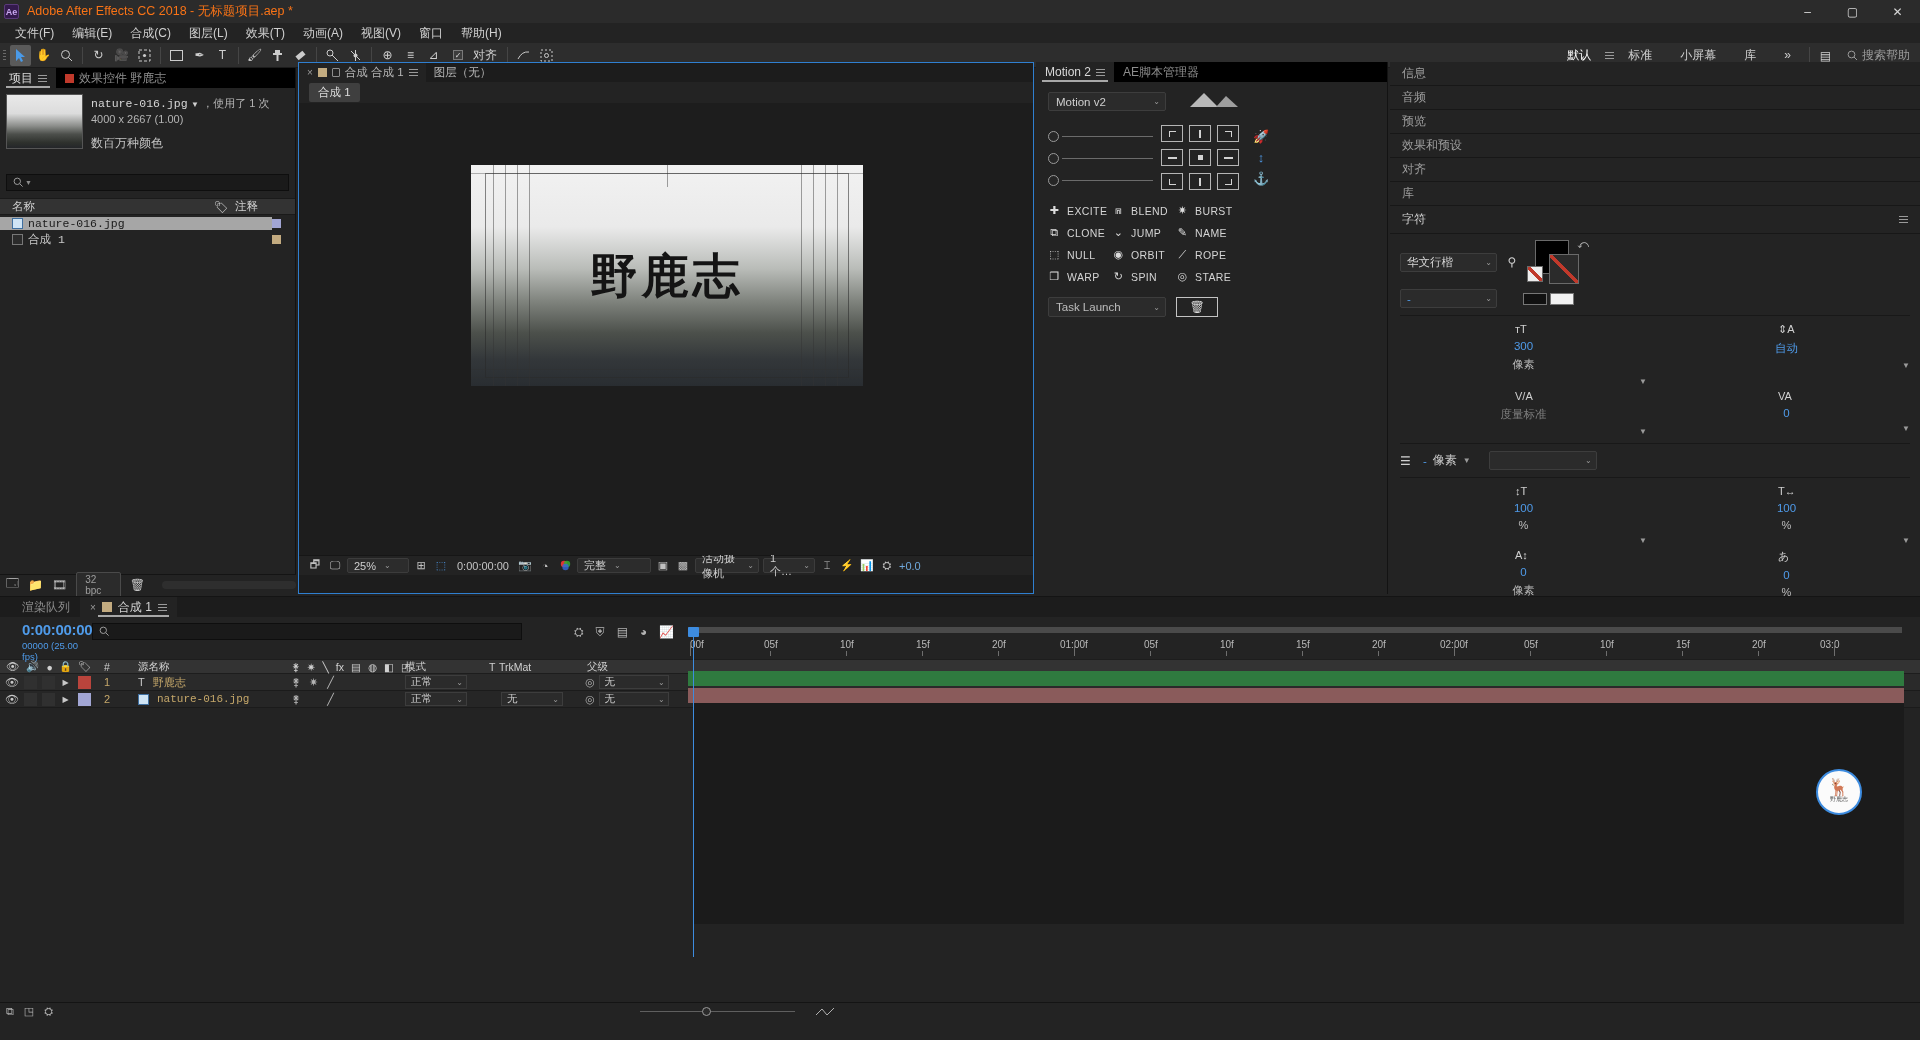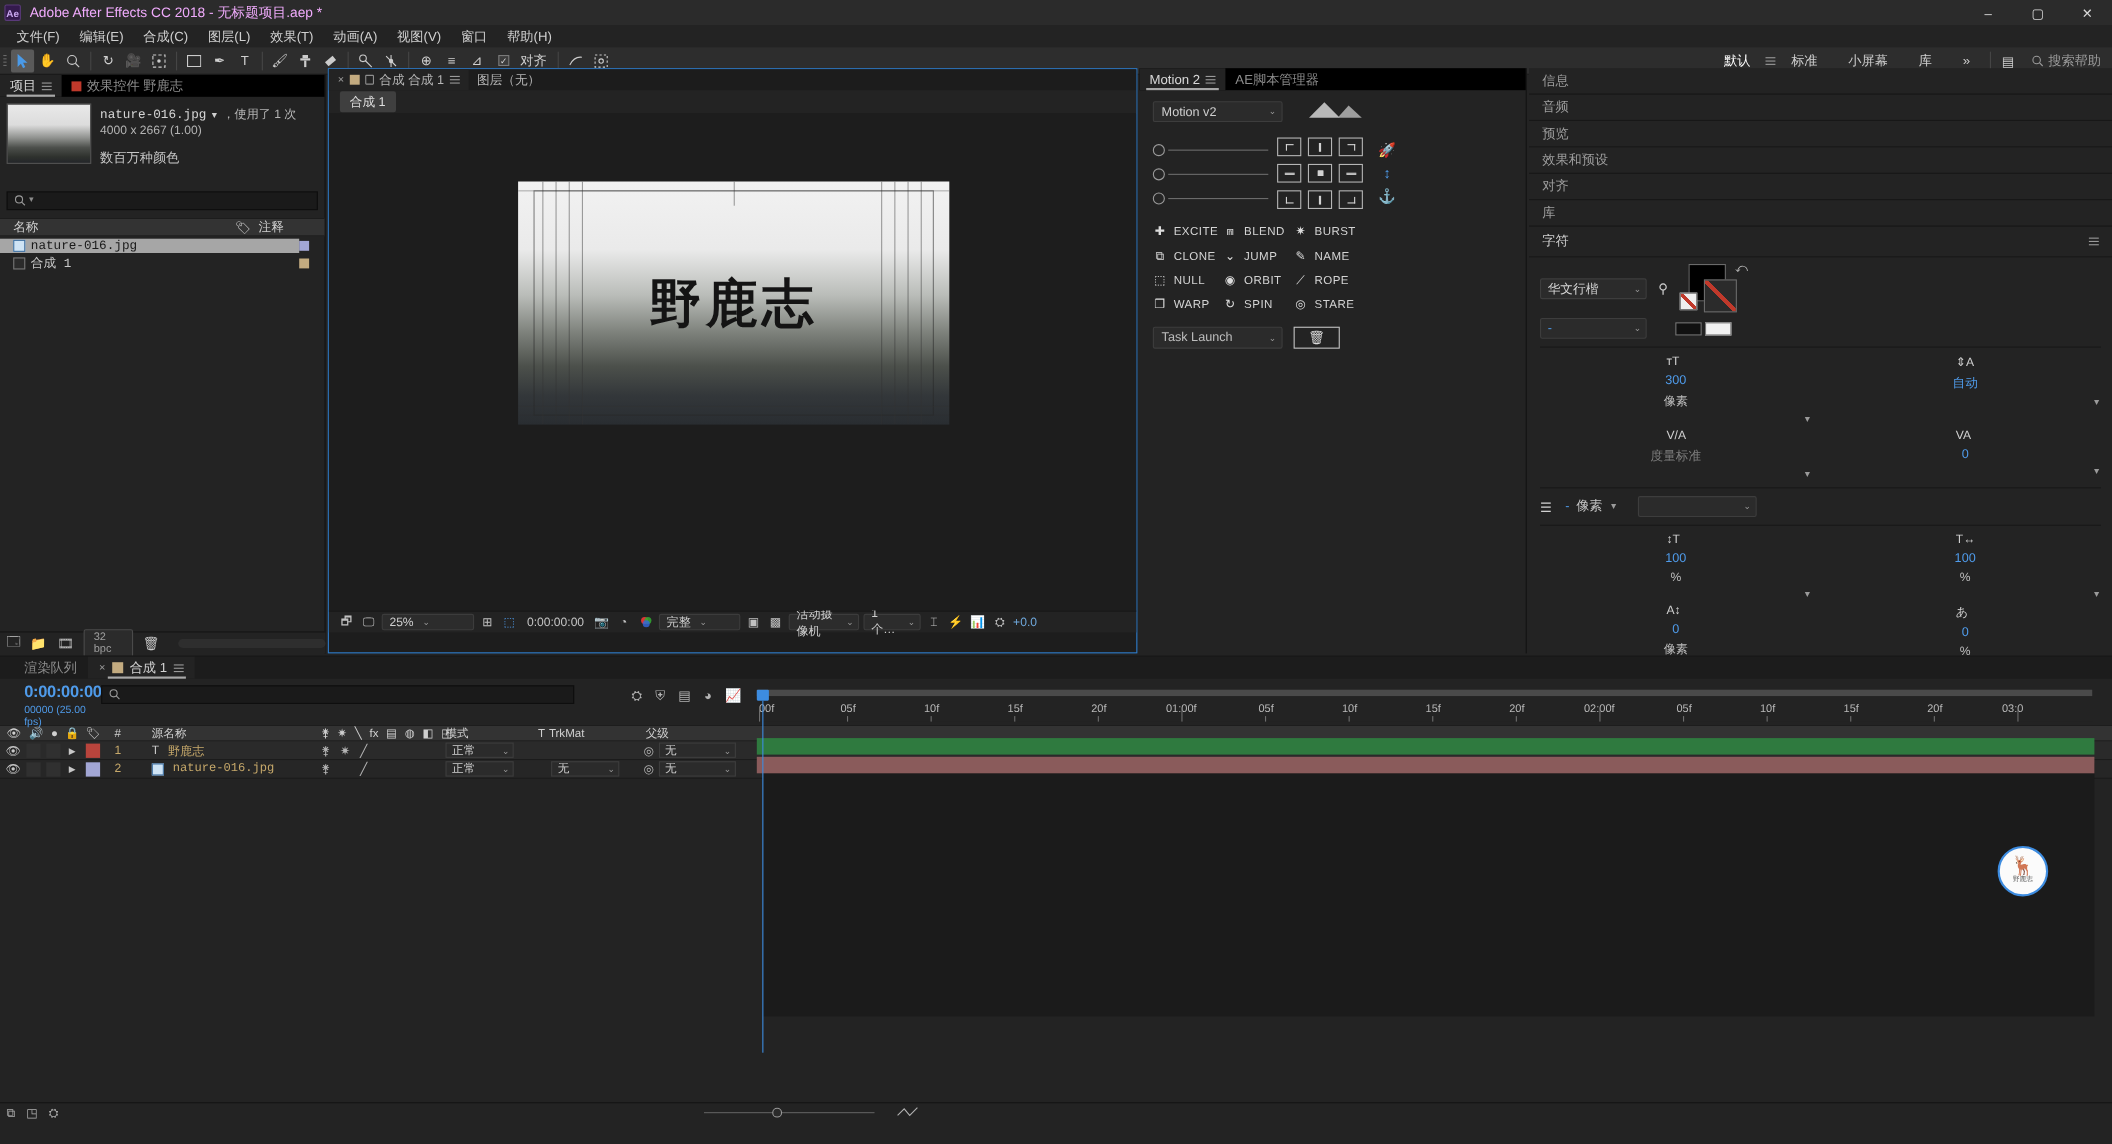--- a/index.html
+++ b/index.html
@@ -11,21 +11,21 @@
     -webkit-font-smoothing:antialiased;
   }
   .app{ position:relative; width:1920px; height:1040px; background:#232323; }
 
   
   .titlebar{ position:absolute; left:0; top:0; width:1920px; height:23px;
     background:#2b2b2b; display:flex; align-items:center; }
   .ae-logo{ width:15px; height:15px; margin-left:4px; background:#341a4d;
     border:1px solid #5a3a7a; color:#c9a8ef; font-size:9px; font-weight:bold;
     display:flex; align-items:center; justify-content:center; border-radius:2px;}
-  .title-text{ margin-left:8px; font-size:12.5px; color:#f0abfc; }
+  .title-text{ margin-left:8px; font-size:12.5px; color:#f97316; }
   .win-btns{ position:absolute; right:0; top:0; height:23px; display:flex; }
   .win-btn{ width:45px; height:23px; display:flex; align-items:center;
     justify-content:center; color:#d8d8d8; font-size:12px; }
 
   
   .menubar{ position:absolute; left:0; top:23px; width:1920px; height:20px;
     background:#232323; display:flex; align-items:center; padding-left:6px; }
   .menu-item{ padding:2px 9px; font-size:12px; color:#d0d0d0; }
 
   
@@ -507,21 +507,21 @@
         <div class="ab-hline" style="top:8px"></div>
         <div class="ab-hline" style="top:204px"></div>
         <div class="ab-hline" style="top:212px"></div>
         <div class="ab-title">野鹿志</div>
       </div>
     </div>
 
     <div class="comp-bottom">
       <span class="cb-ico">🗗</span>
       <span class="cb-ico">🖵</span>
-      <span class="cb-sel" style="width:84px">
+      <span class="cb-sel" style="width:62px">
         <span>25%</span>
         <span class="caretd">⌄</span>
       </span>
       <span class="cb-ico">⊞</span>
       <span class="cb-ico" style="color:#4f9bea">⬚</span>
       <span class="cb-txt">0:00:00:00</span>
       <span class="cb-ico">📷</span>
       <span class="cb-ico">◔</span>
       <span class="cb-ico">
         <svg width="13" height="12" viewBox="0 0 13 12">

